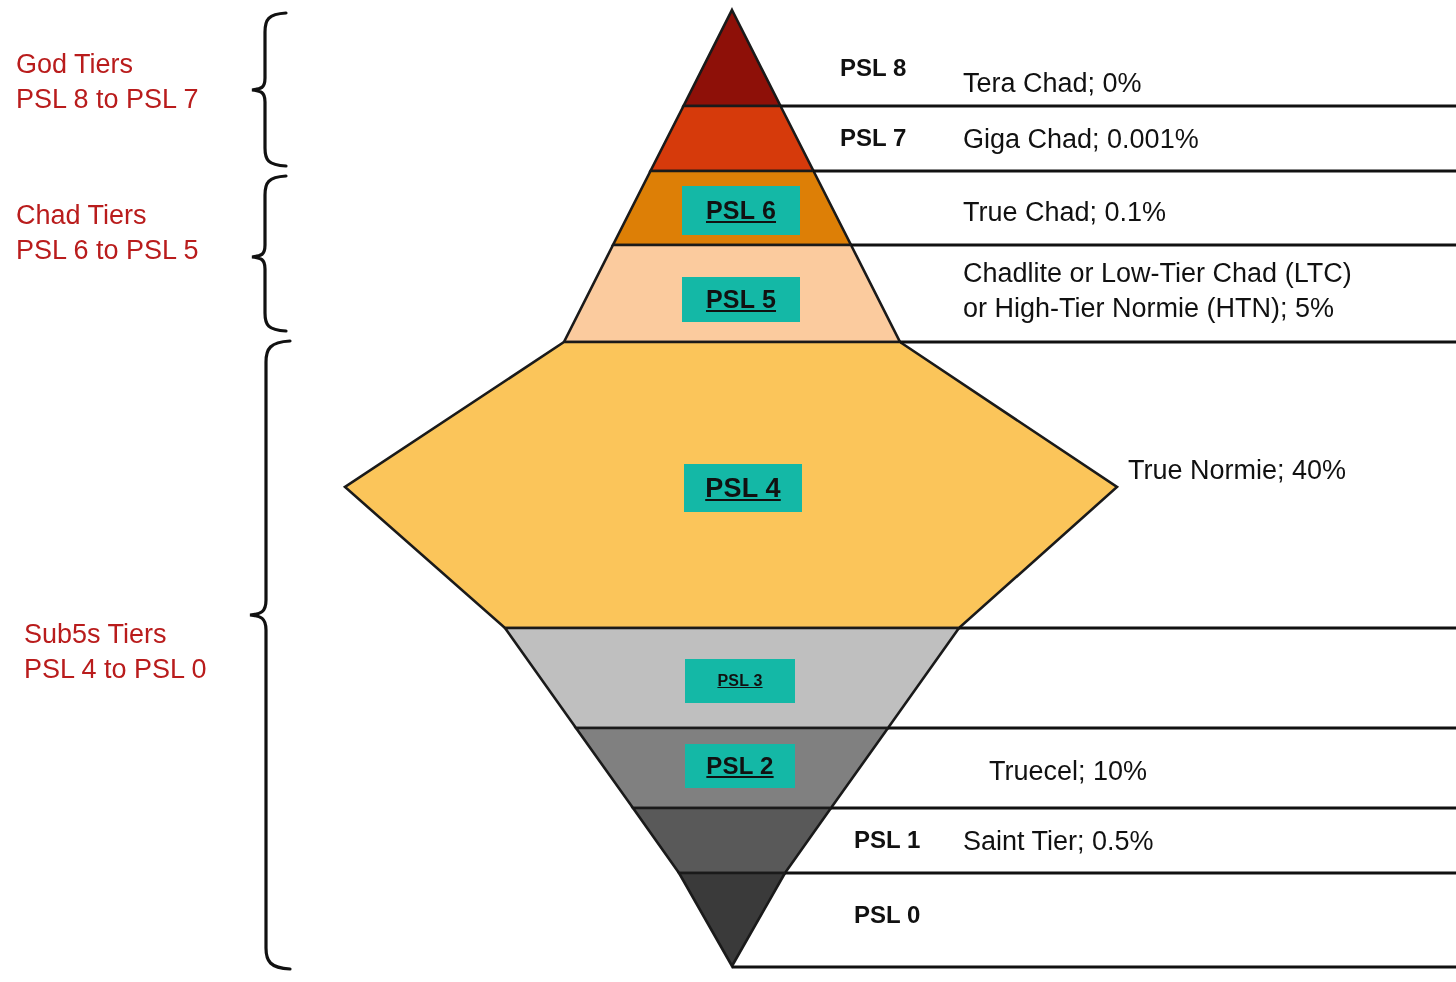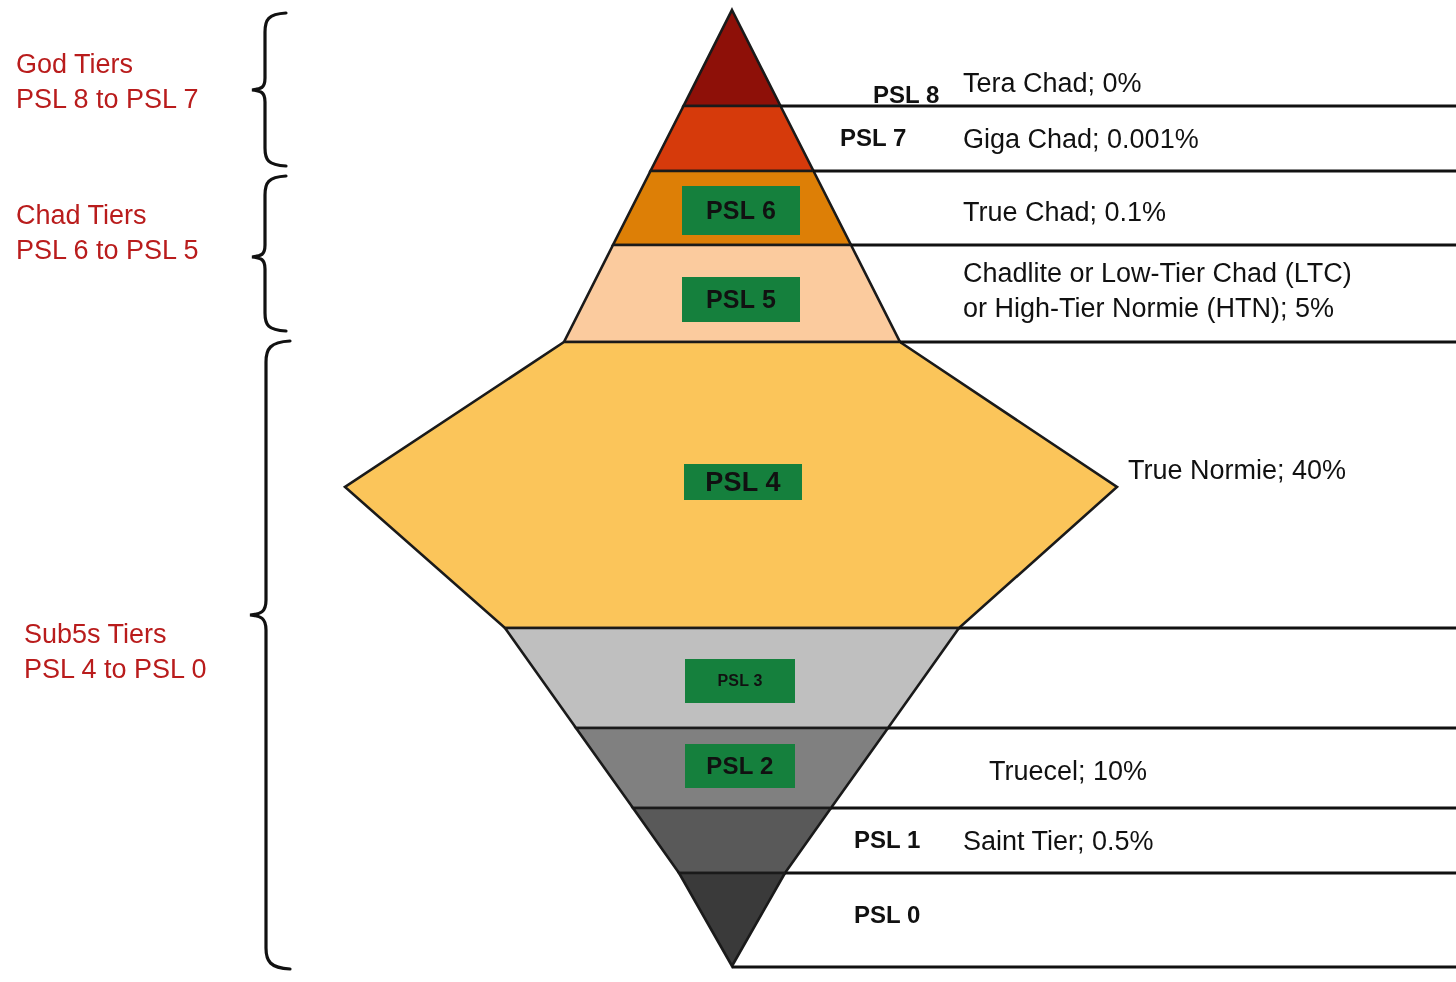--- a/index.html
+++ b/index.html
@@ -3,22 +3,22 @@
 <meta charset="utf-8">
 <style>
   html,body{margin:0;padding:0;background:#fff;}
   body{width:1456px;height:982px;position:relative;overflow:hidden;
        font-family:"Liberation Sans","DejaVu Sans",sans-serif;color:#000;}
   #stage{position:absolute;inset:0;width:1456px;height:982px;}
   svg.layer{position:absolute;left:0;top:0;width:1456px;height:982px;}
   .grp-text{position:absolute;font-size:27px;line-height:1.28;white-space:pre;color:#b91c1c;}
   .row-label{position:absolute;font-size:27px;white-space:pre;color:#111;line-height:1.3;}
   .row-psl{position:absolute;font-size:24px;font-weight:bold;white-space:pre;color:#111;}
-  .band-tag{position:absolute;background:#15803d;display:flex;align-items:center;justify-content:center;
-            font-weight:bold;color:#111;letter-spacing:.2px;}
+  .band-tag{position:absolute;background:#14b8a6;display:flex;align-items:center;justify-content:center;
+            font-weight:bold;color:#111;letter-spacing:.2px;text-decoration:underline;}
 </style>
 </head>
 <body>
 
 <div id="stage">
 
   <svg class="layer" viewBox="0 0 1456 982" preserveAspectRatio="none">
     <g stroke="#1a1a1a" stroke-width="2.6" stroke-linejoin="miter">
 
       <polygon points="732,10 780.5,106 683.5,106" fill="#8E1008"></polygon>
@@ -63,25 +63,25 @@
   </svg>
 
   <div class="grp-text" style="left:16px;top:47px;"><span>God Tiers</span><br><span>PSL 8 to PSL 7</span></div>
 
   <div class="grp-text" style="left:16px;top:198px;"><span>Chad Tiers</span><br><span>PSL 6 to PSL 5</span></div>
 
   <div class="grp-text" style="left:24px;top:617px;"><span>Sub5s Tiers</span><br><span>PSL 4 to PSL 0</span></div>
 
   <div class="band-tag" style="left:682px;top:186px;width:118px;height:49px;font-size:25px;">PSL 6</div>
   <div class="band-tag" style="left:682px;top:277px;width:118px;height:45px;font-size:25px;">PSL 5</div>
-  <div class="band-tag" style="left:684px;top:464px;width:118px;height:36px;font-size:27px;">PSL 4</div>
+  <div class="band-tag" style="left:684px;top:464px;width:118px;height:48px;font-size:27px;">PSL 4</div>
   <div class="band-tag" style="left:685px;top:659px;width:110px;height:44px;font-size:16px;">PSL 3</div>
   <div class="band-tag" style="left:685px;top:744px;width:110px;height:44px;font-size:24px;">PSL 2</div>
 
-  <div class="row-psl" style="left:840px;top:81px;margin-left:33px;">PSL 8</div>
+  <div class="row-psl" style="left:840px;top:54px;">PSL 8</div>
   <div class="row-psl" style="left:840px;top:124px;">PSL 7</div>
   <div class="row-psl" style="left:854px;top:826px;">PSL 1</div>
   <div class="row-psl" style="left:854px;top:901px;">PSL 0</div>
 
   <div class="row-label" style="left:963px;top:66px;">Tera Chad; 0%</div>
   <div class="row-label" style="left:963px;top:122px;">Giga Chad; 0.001%</div>
   <div class="row-label" style="left:963px;top:195px;">True Chad; 0.1%</div>
 
   <div class="row-label" style="left:963px;top:256px;"><span>Chadlite or Low-Tier Chad (LTC)</span><br><span>or High-Tier Normie (HTN); 5%</span></div>
 

